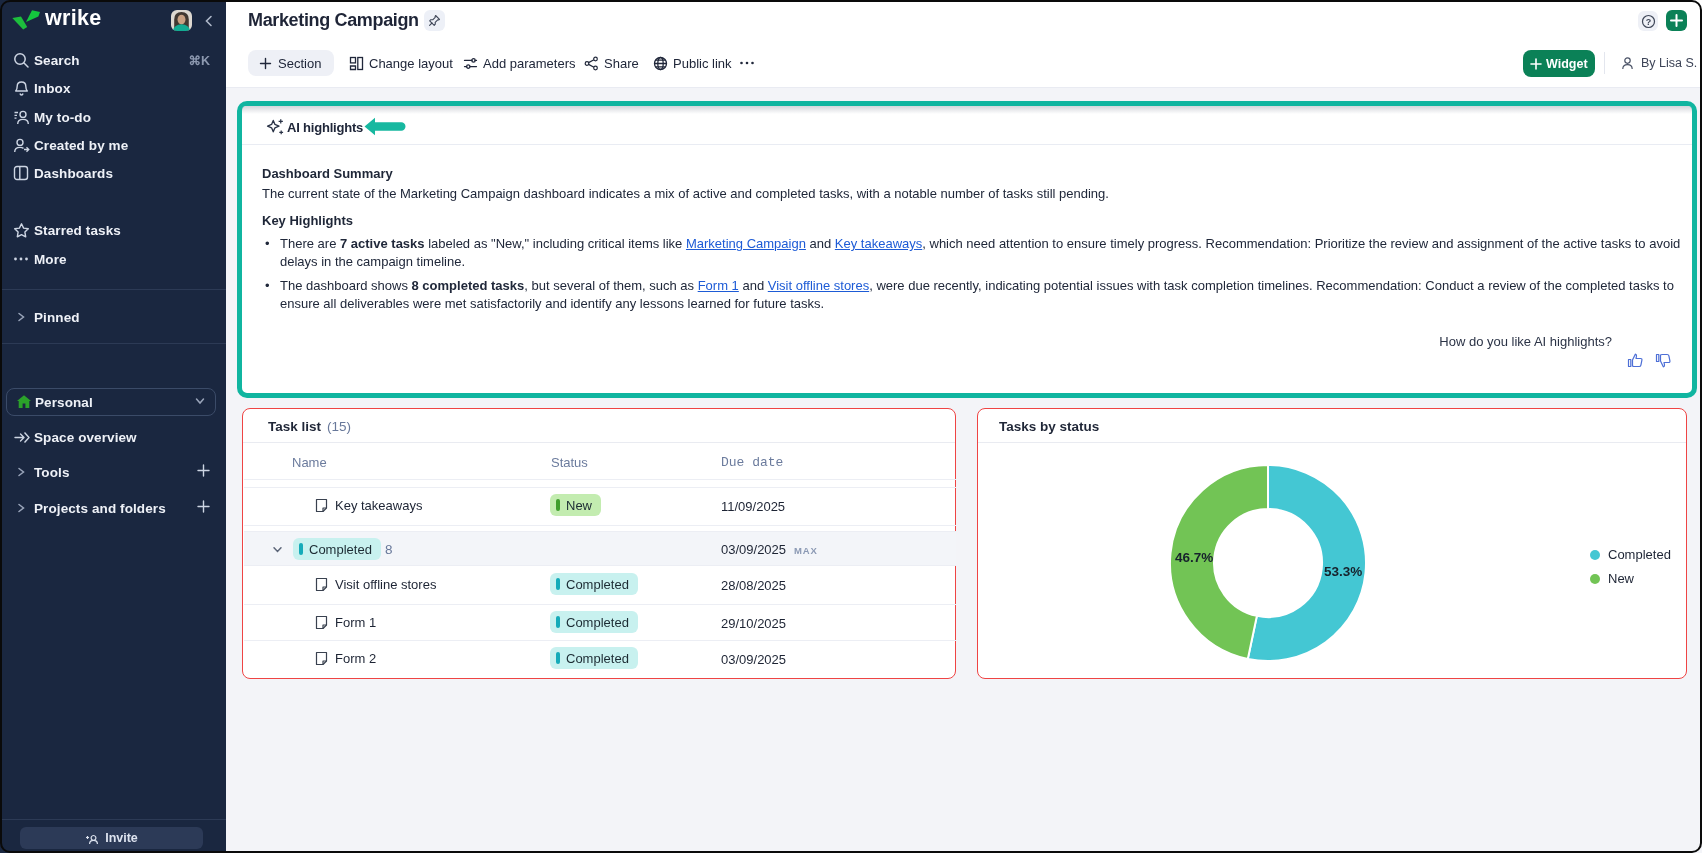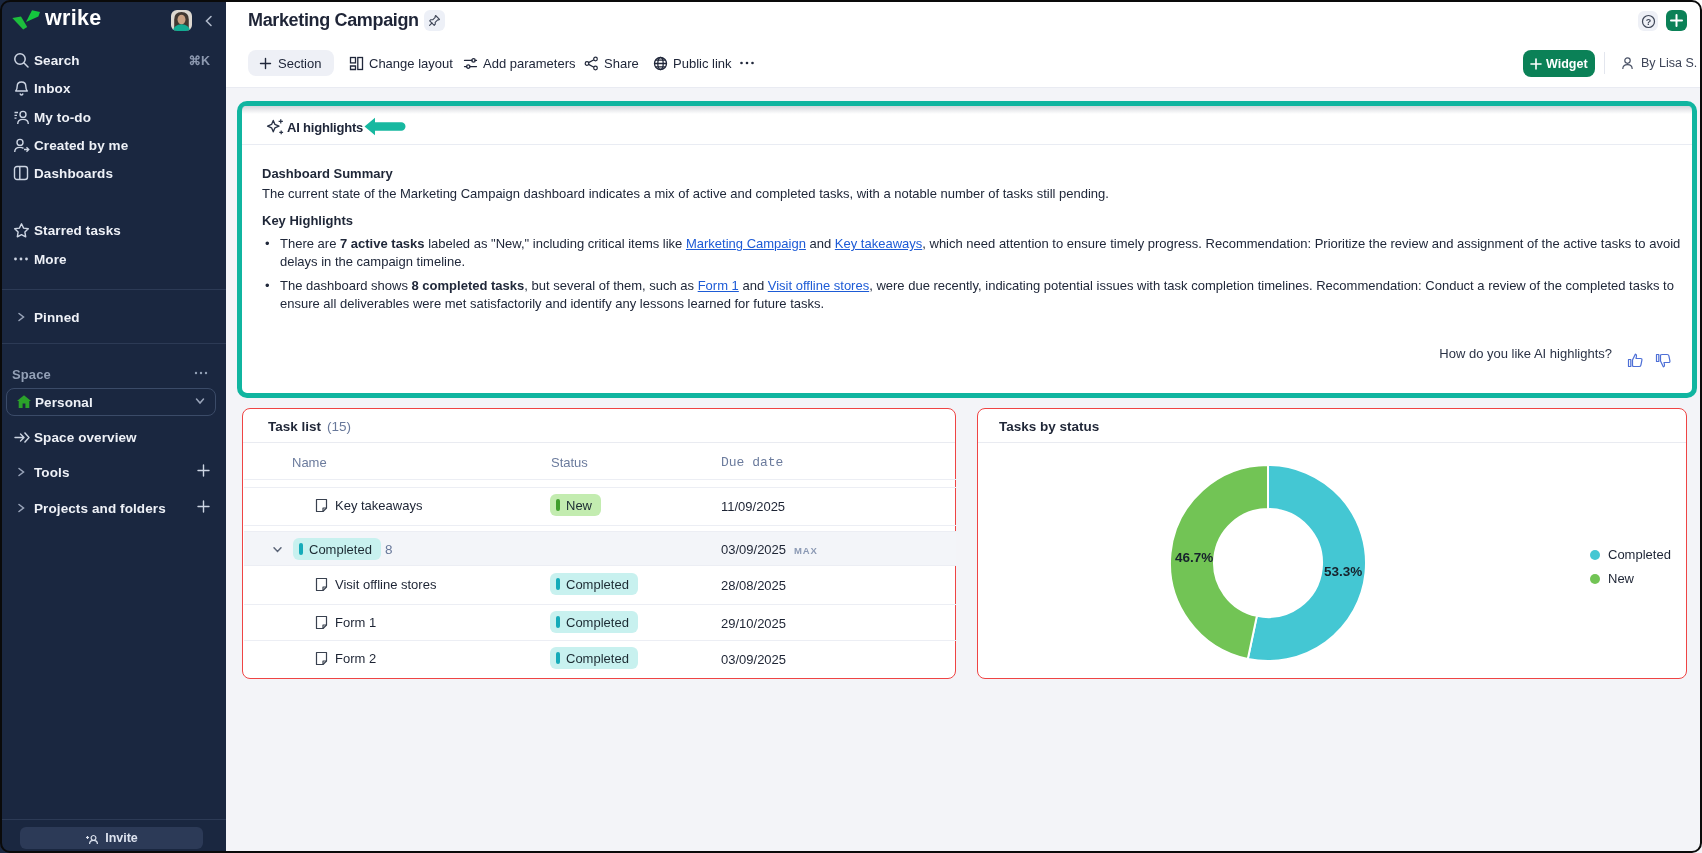--- a/index.html
+++ b/index.html
@@ -32,21 +32,21 @@
 .aipanel { position:absolute; left:11px; top:13px; width:1460px; height:297px; background:#fff; border:5px solid #10b5a0; border-radius:10px; }
 .aihead { position:absolute; left:0; top:0; width:100%; height:39px; border-bottom:1px solid #e9ecf3; }
 .aipanel:before { content:""; position:absolute; left:0; right:0; top:0; height:8px; background:linear-gradient(#d4d6db, rgba(255,255,255,0)); border-radius:4px 4px 0 0; }
 .ai-title { position:absolute; font-size:13px; font-weight:700; color:#20273a; letter-spacing:-.2px; }
 .ai-body { position:absolute; left:20px; top:59px; width:1420px; font-size:13px; color:#20283a; line-height:18px; }
 .ai-body h4 { font-size:13px; font-weight:700; color:#1e2637; }
 .ai-body a { color:#1d5bd6; }
 .bullets { margin-top:5px; }
 .bullet { position:relative; padding-left:18px; margin-bottom:6px; }
 .bullet:before { content:"•"; position:absolute; left:3px; top:0; color:#20283a; }
-.ai-feedback { position:absolute; right:80px; bottom:32px; font-size:13px; color:#2b3346; }
+.ai-feedback { position:absolute; right:80px; bottom:44px; font-size:13px; color:#2b3346; }
 .thumb { position:absolute; bottom:24px; width:17px; height:17px; }
 
 .card { position:absolute; background:#fff; border:1px solid #ef4444; border-radius:8px; }
 .cardhead { position:absolute; left:0; top:0; width:100%; height:34px; border-bottom:1px solid #e9ebf1; }
 .cardtitle { position:absolute; top:10px; font-size:13.5px; font-weight:700; color:#1f2637; }
 .count { color:#68789a; font-weight:400; margin-left:6px; }
 .colhdr { position:absolute; top:46px; font-size:13px; color:#6b7b9d; }
 .rowline { position:absolute; left:1px; height:1px; background:#eceef4; }
 .trow { position:absolute; left:1px; width:712px; }
 .cell-name { position:absolute; left:71px; display:flex; align-items:center; gap:7px; font-size:13px; color:#1d2434; }
@@ -156,28 +156,20 @@
         </span>
       <span class="lbl">More</span>
     </div>
     <div class="navrow" style="top:303px;">
       <span class="ic">
           <svg class="chev" viewBox="0 0 10 10">
             <path d="M3 1.5 L7.5 5 L3 8.5" stroke="#9aa5ba" stroke-width="1.5" fill="none" stroke-linecap="round"></path>
           </svg>
         </span>
       <span class="lbl">Pinned</span>
-    </div>
-    <div class="navrow" style="top:360px;">
-      <span class="lbl" style="left:12px;color:#93a0b6;font-weight:600;font-size:13px;">Space</span>
-      <span class="right" style="right:18px;"><svg width="14" height="14" viewBox="0 0 14 14">
-            <circle cx="2" cy="7" r="1.2" fill="#93a0b6"></circle>
-            <circle cx="7" cy="7" r="1.2" fill="#93a0b6"></circle>
-            <circle cx="12" cy="7" r="1.2" fill="#93a0b6"></circle>
-          </svg></span>
     </div>
     <div class="navrow" style="top:388px;left:6px;width:210px;height:28px;border:1px solid #3b4b68;border-radius:8px;">
       <span class="ic" style="left:8px;">
           <svg width="16" height="16" viewBox="0 0 16 16">
             <path d="M8 1.2 L15 7 H13.3 V14 H2.7 V7 H1 Z" fill="#2ba22a"></path>
             <rect x="6.6" y="9.5" width="2.8" height="4.5" fill="#1a2740"></rect>
           </svg>
         </span>
       <span class="lbl" style="left:28px;">Personal</span>
       <span class="right" style="right:10px;"><svg class="chev" viewBox="0 0 10 10">

